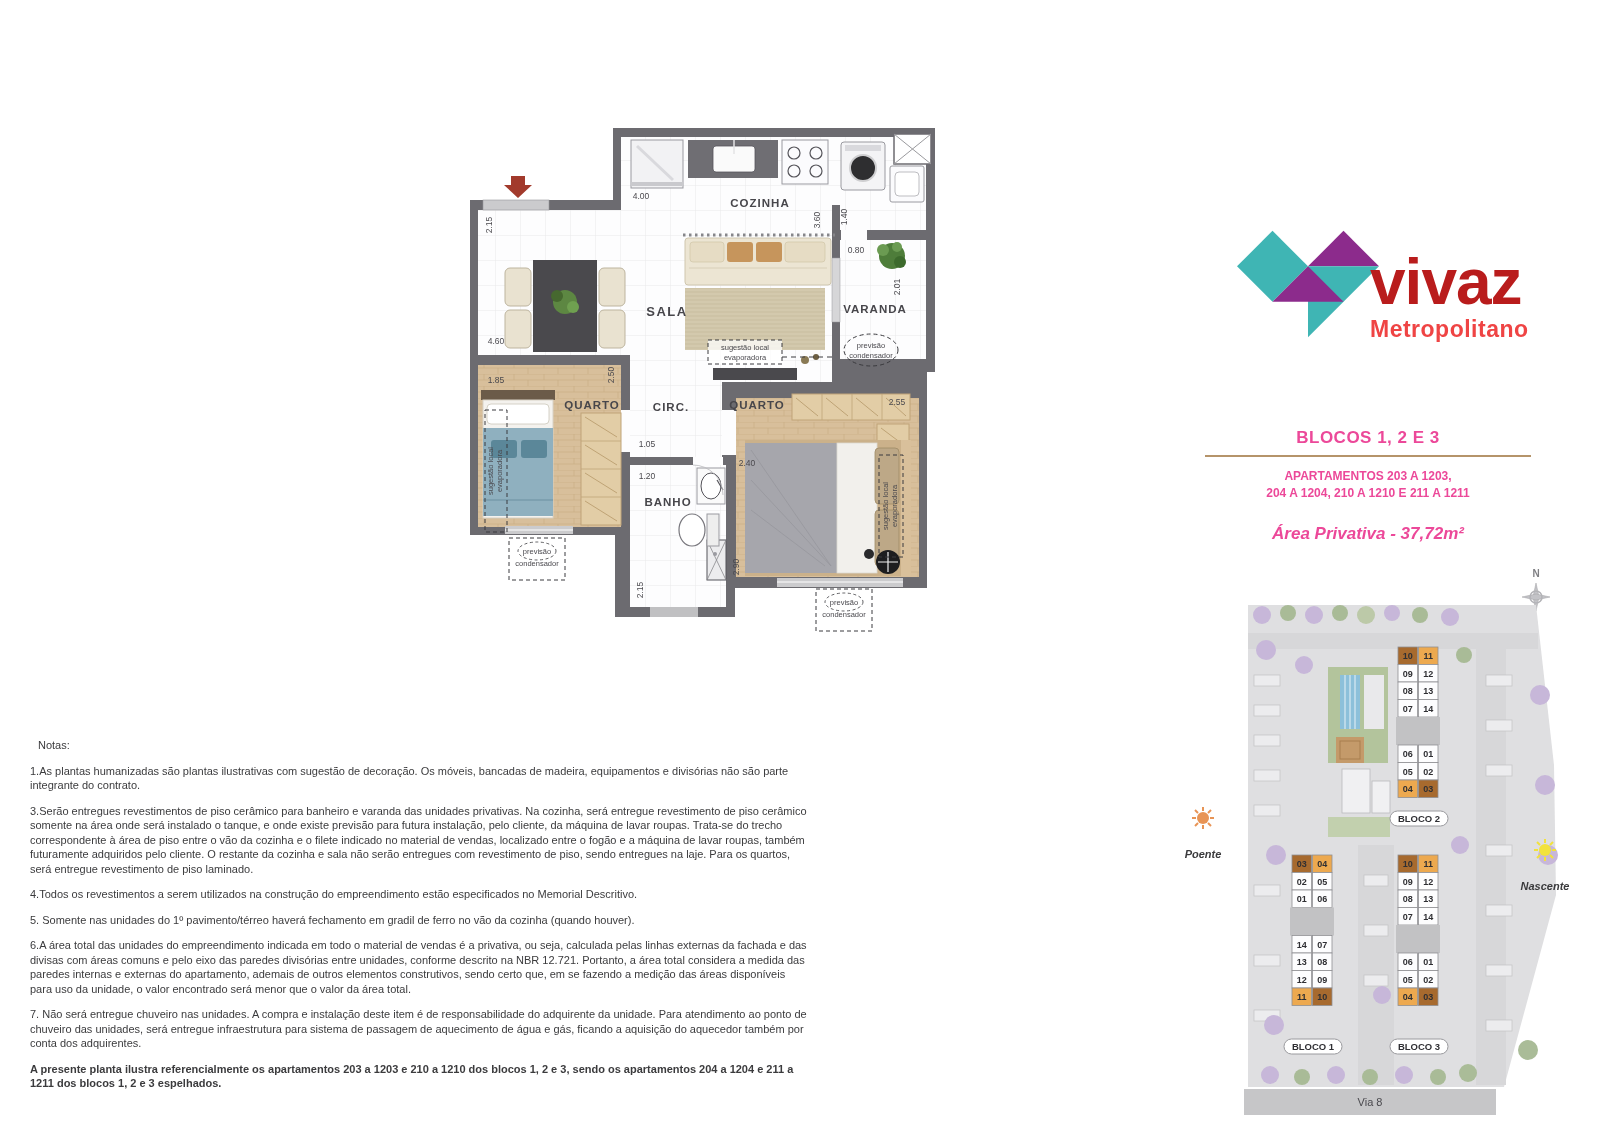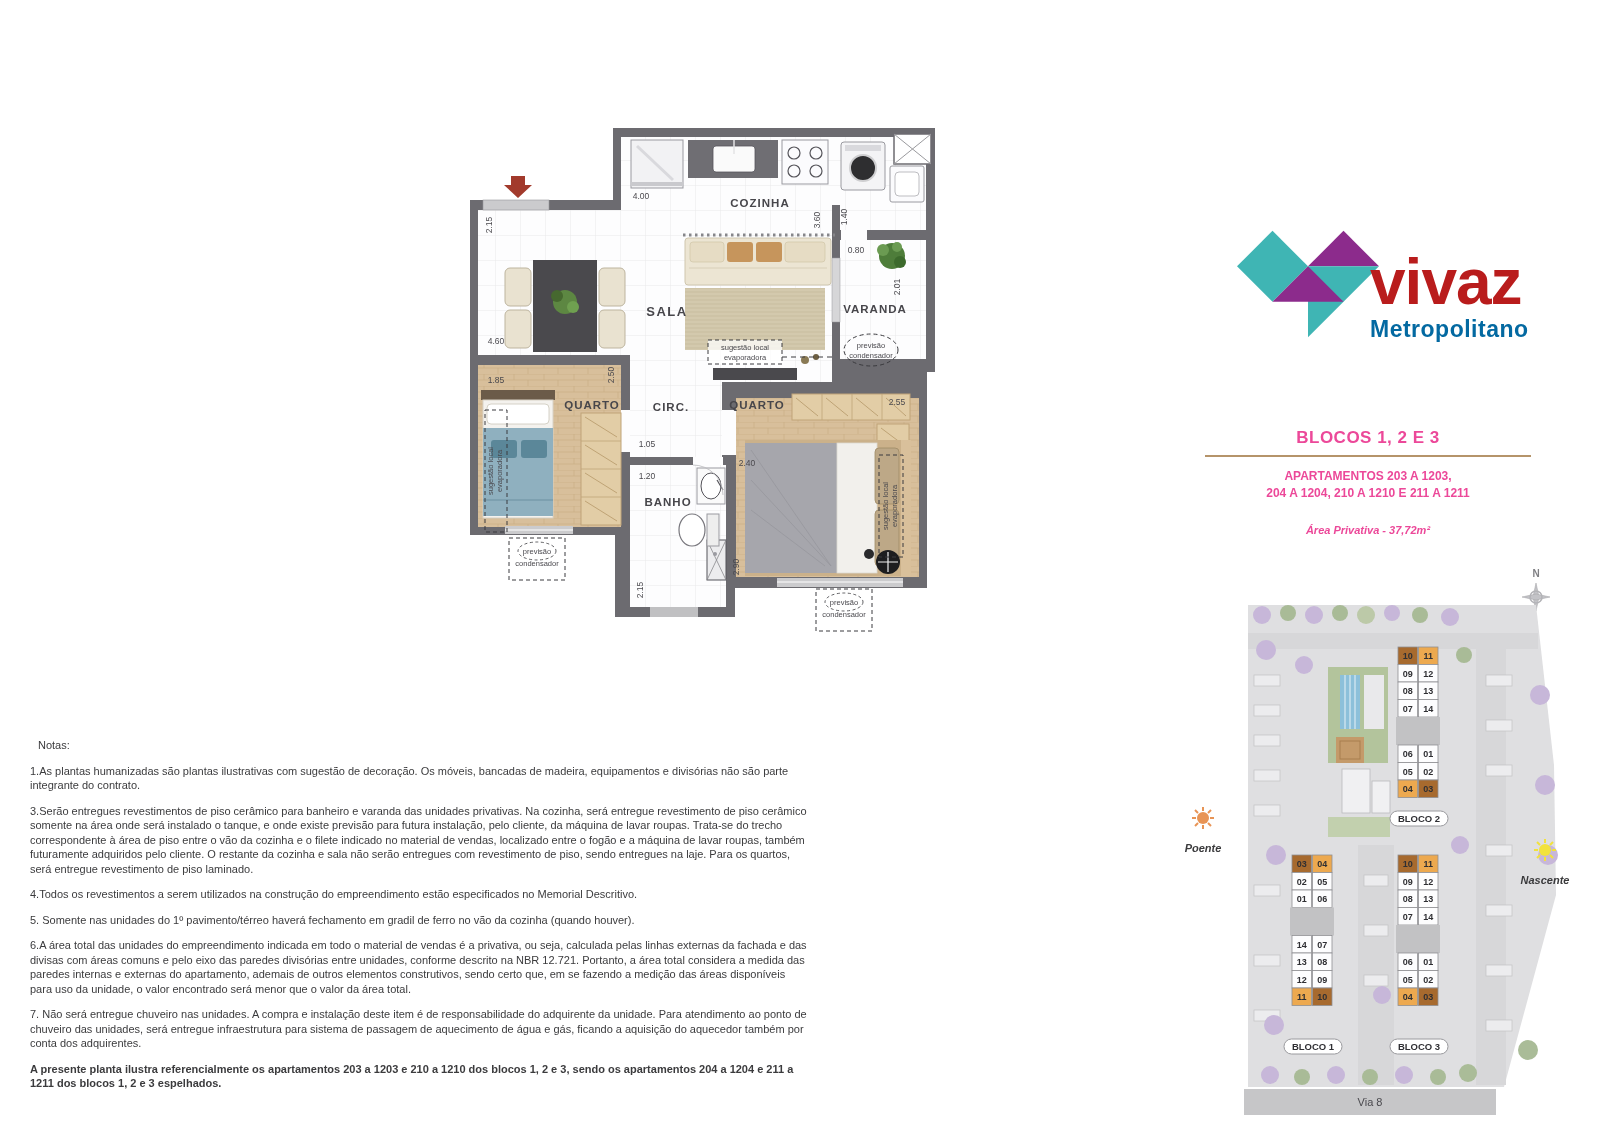--- a/index.html
+++ b/index.html
@@ -7,38 +7,38 @@
   .page{position:relative;width:1600px;height:1131px;background:#ffffff;overflow:hidden;}
   .abs{position:absolute;}
   
   svg text{font-family:"Liberation Sans", sans-serif;}
   .rm{font-size:11.5px;font-weight:bold;fill:#47464b;letter-spacing:1px;}
   .rm-big{font-size:13px;font-weight:bold;fill:#47464b;letter-spacing:1.5px;}
   .dim{font-size:8.5px;fill:#4a494e;}
   .ann{font-size:7.5px;fill:#4a494e;}
   
   .brand-word{font-size:64px;font-weight:bold;color:#b91c1c;line-height:0.9;letter-spacing:-1px;}
-  .brand-sub{font-size:23px;font-weight:bold;color:#0369a1;letter-spacing:0.5px;margin-top:4px;}
+  .brand-sub{font-size:23px;font-weight:bold;color:#ef4444;letter-spacing:0.5px;margin-top:4px;}
   
   .unit-info{width:330px;text-align:center;color:#ec4899;}
   .unit-info .t1{font-size:17px;font-weight:bold;letter-spacing:0.5px;}
   .unit-info .rule{border:none;border-top:2px solid #b5946a;margin:7px 2px 11px 2px;}
   .unit-info .t2{font-size:12px;font-weight:bold;line-height:1.4;}
-  .unit-info .area{font-size:11px;font-weight:bold;font-style:italic;margin-top:22px;}
+  .unit-info .area{font-size:17px;font-weight:bold;font-style:italic;margin-top:22px;}
   
   .notes{width:778px;font-size:11px;line-height:1.32;color:#3b3b3d;}
   .notes .nt{margin:0 0 11px 8px;}
   .notes p{margin:0 0 11px 0;}
   .notes .foot{font-weight:bold;margin-top:2px;}
   
   .pill-txt{font-size:9.5px;font-weight:bold;fill:#2f2f33;}
   .unit-num{font-size:9px;font-weight:bold;fill:#2f2f33;}
   .via-txt{font-size:11px;fill:#4a494e;}
   .north-txt{font-size:10px;font-weight:bold;fill:#808084;}
-  .sun-label{font-size:11px;font-weight:bold;font-style:italic;color:#3a3a3c;text-align:center;margin-top:8px;}
+  .sun-label{font-size:11px;font-weight:bold;font-style:italic;color:#3a3a3c;text-align:center;margin-top:14px;}
   .sun-wrap{width:90px;text-align:center;}
 </style>
 </head>
 <body>
 
 <div class="page">
 
   <svg class="abs" style="left:445px;top:110px;" width="510" height="620" viewBox="0 0 510 620">
     <defs>
       <pattern id="tiles" width="25" height="25" patternUnits="userSpaceOnUse">

